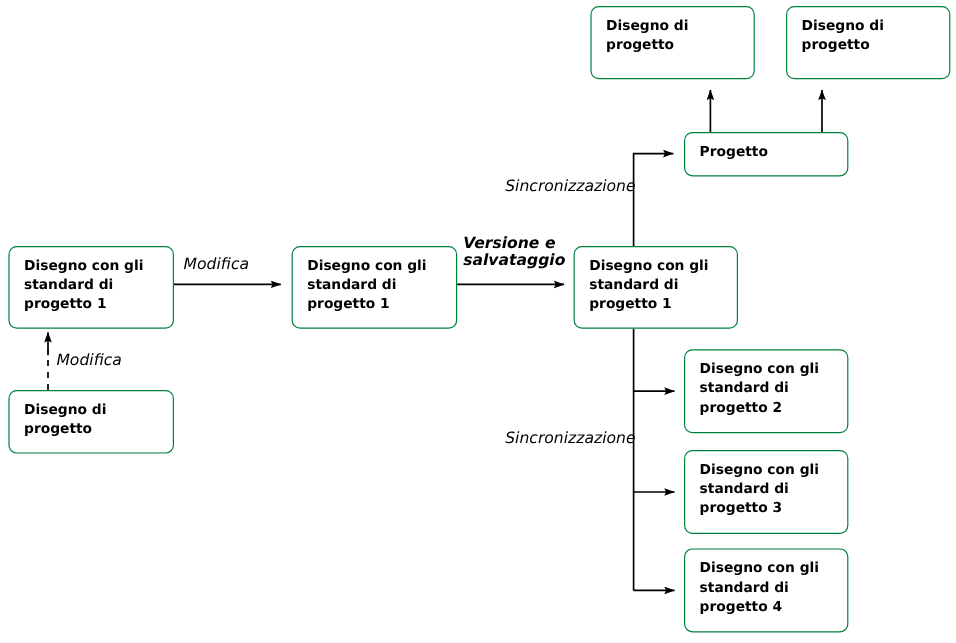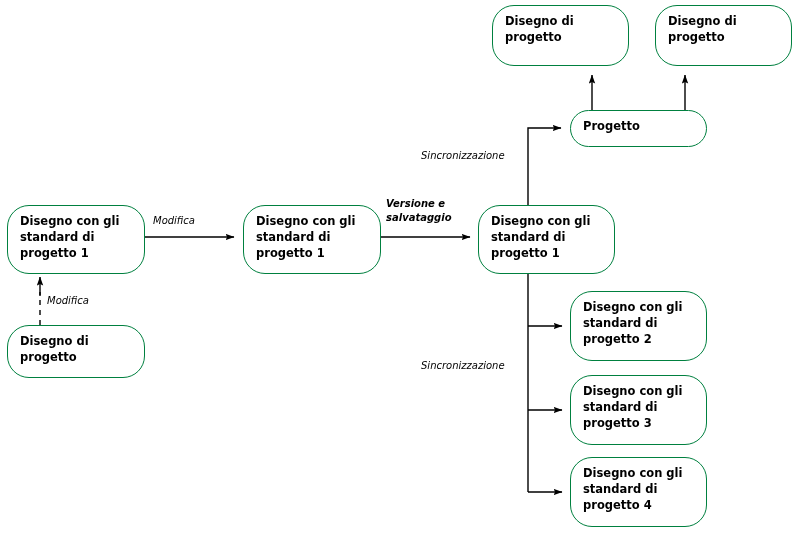--- a/index.html
+++ b/index.html
@@ -20,36 +20,36 @@
     left: 0;
     top: 0;
     width: 797px;
     height: 536px;
     pointer-events: none;
   }
   .node {
     position: absolute;
     box-sizing: border-box;
     border: 1px solid #00803f;
-    border-radius: 22px;
+    border-radius: 7px;
     background: #ffffff;
     color: #000000;
     font-family: "DejaVu Sans", sans-serif;
     font-weight: bold;
     font-size: 11.5px;
     line-height: 16px;
     padding: 7px 0 0 12px;
     white-space: pre-line;
   }
   .edge-label {
     position: absolute;
     font-family: "DejaVu Sans", sans-serif;
     font-style: italic;
     font-weight: normal;
-    font-size: 10px;
+    font-size: 13px;
     line-height: 14px;
     color: #000000;
     white-space: pre-line;
   }
 </style>
 </head>
 <body>
 
 <div id="canvas" style="background: rgb(255, 255, 255);">
 

